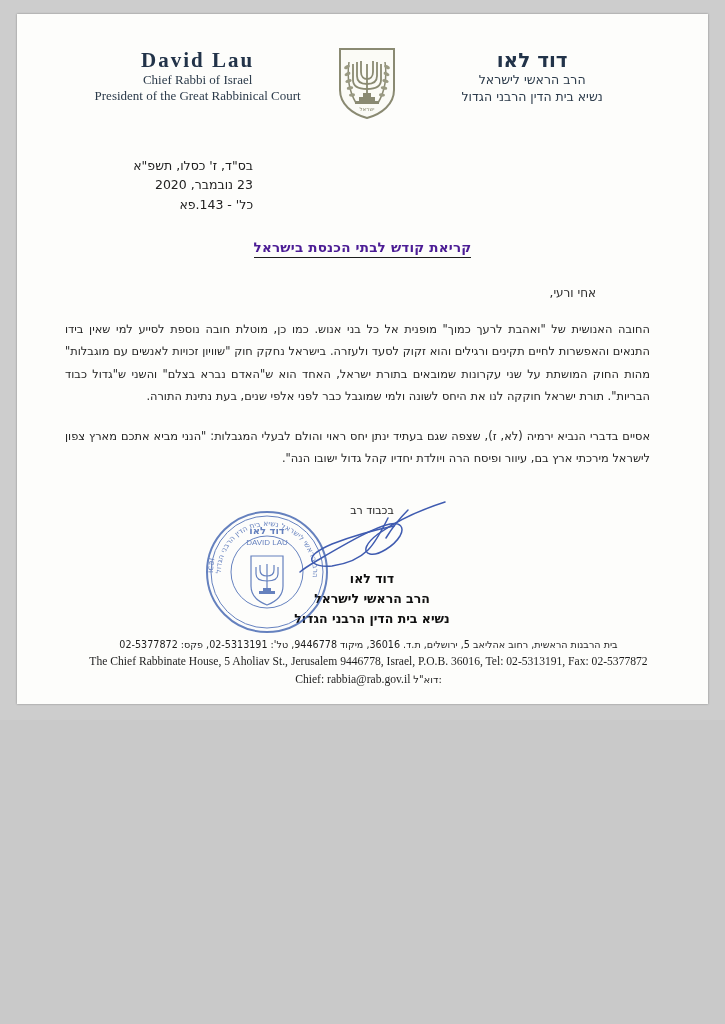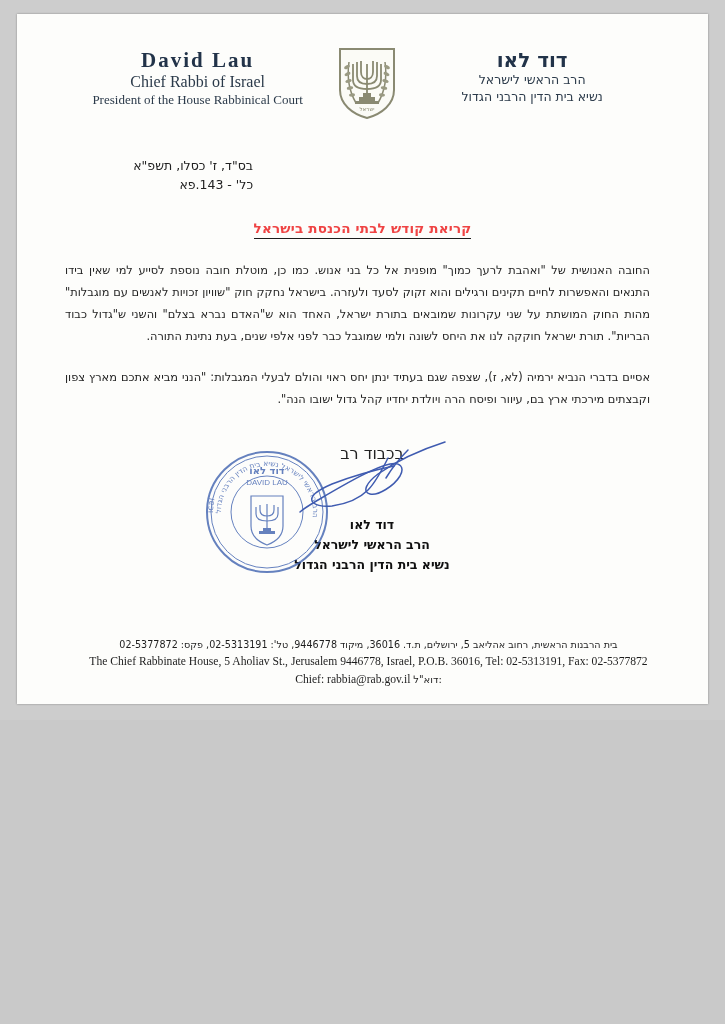--- a/index.html
+++ b/index.html
@@ -51,21 +51,21 @@
     padding-top: 4px;
   }
   .lh-name {
     font-size: 21px;
     font-weight: bold;
     letter-spacing: 2px;
     line-height: 1.15;
     color: #223349;
   }
   .lh-line {
-    font-size: 16px;
+    font-size: 13px;
     line-height: 1.25;
     color: #2b3a4a;
     white-space: nowrap;
   }
   .lh-line.second { font-size: 13px; }
 
   .lh-emblem {
     width: 62px;
     height: 74px;
     margin-top: 2px;
@@ -114,21 +114,21 @@
   
   .doc-title {
     margin-top: 24px;
     text-align: center;
     direction: rtl;
   }
   .doc-title span {
     font-family: "DejaVu Sans", sans-serif;
     font-size: 13.5px;
     font-weight: bold;
-    color: #ef4444;
+    color: #4c1d95;
     border-bottom: 1.4px solid #1d1d1d;
     padding-bottom: 2px;
     letter-spacing: 0.2px;
   }
 
   
   .body-wrap {
     direction: rtl;
     margin: 0 10px 0 10px;
     padding-top: 4px;
@@ -162,21 +162,21 @@
   }
   .sig-block {
     position: absolute;
     top: 0;
     right: 200px;
     width: 200px;
     text-align: center;
   }
   .sig-regards {
     font-family: "DejaVu Sans", sans-serif;
-    font-size: 16px;
+    font-size: 11px;
     color: #222;
     text-align: center;
     margin-bottom: 2px;
   }
   .sig-scribble {
     position: absolute;
     top: -8px;
     right: -8px;
     width: 210px;
     height: 84px;
@@ -245,21 +245,21 @@
 <body>
 
 <div class="page-frame">
   <div class="sheet">
 
     <div class="letterhead">
 
       <div class="lh-left">
         <div class="lh-name">David Lau</div>
         <div class="lh-line">Chief Rabbi of Israel</div>
-        <div class="lh-line second">President of the House Rabbinical Court</div>
+        <div class="lh-line second">President of the Great Rabbinical Court</div>
       </div>
 
       <div class="lh-emblem">
         <svg viewBox="0 0 62 74" xmlns="http://www.w3.org/2000/svg">
           <path d="M4 3 H58 V44 C58 58 46 68 31 72 C16 68 4 58 4 44 Z" fill="#fbfbf6" stroke="#8a8a72" stroke-width="2"></path>
 
           <g stroke="#8a8a72" stroke-width="1.5" fill="none">
             <path d="M13 16 C11 30 13 45 20 57"></path>
             <path d="M49 16 C51 30 49 45 42 57"></path>
           </g>
@@ -302,31 +302,33 @@
 
       <div class="lh-right">
         <div class="lh-name-he">דוד לאו</div>
         <div class="lh-line-he">הרב הראשי לישראל</div>
         <div class="lh-line-he">נשיא בית הדין הרבני הגדול</div>
       </div>
     </div>
 
     <div class="date-block">
       <div class="date-line">בס"ד, ז' כסלו, תשפ"א</div>
+      <div class="date-line">23 נובמבר, 2020</div>
       <div class="date-line">כל' - 143.פא</div>
     </div>
 
     <div class="doc-title">
       <span>קריאת קודש לבתי הכנסת בישראל</span>
     </div>
 
     <div class="body-wrap">
+      <div class="salutation">אחי ורעי,</div>
 
       <p class="para">החובה האנושית של "ואהבת לרעך כמוך" מופנית אל כל בני אנוש. כמו כן, מוטלת חובה נוספת לסייע למי שאין בידו התנאים והאפשרות לחיים תקינים ורגילים והוא זקוק לסעד ולעזרה. בישראל נחקק חוק "שוויון זכויות לאנשים עם מוגבלות" מהות החוק המושתת על שני עקרונות שמובאים בתורת ישראל, האחד הוא ש"האדם נברא בצלם" והשני ש"גדול כבוד הבריות". תורת ישראל חוקקה לנו את היחס לשונה ולמי שמוגבל כבר לפני אלפי שנים, בעת נתינת התורה.</p>
-      <p class="para">אסיים בדברי הנביא ירמיה (לא, ז), שצפה שגם בעתיד ינתן יחס ראוי והולם לבעלי המגבלות: "הנני מביא אתכם מארץ צפון וקבצתים מירכתי ארץ בם, עיוור ופיסח הרה ויולדת יחדיו קהל גדול ישובו הנה".</p>
+      <p class="para">אסיים בדברי הנביא ירמיה (לא, ז), שצפה שגם בעתיד ינתן יחס ראוי והולם לבעלי המגבלות: "הנני מביא אתכם מארץ צפון לישראל מירכתי ארץ בם, עיוור ופיסח הרה ויולדת יחדיו קהל גדול ישובו הנה".</p>
     </div>
 
     <div class="sig-area">
 
       <div class="sig-block">
         <div class="sig-regards">בכבוד רב</div>
 
         <div class="sig-scribble">
           <svg viewBox="0 0 210 84" xmlns="http://www.w3.org/2000/svg">
             <g fill="none" stroke="#3f5bb0" stroke-width="1.5" stroke-linecap="round">

